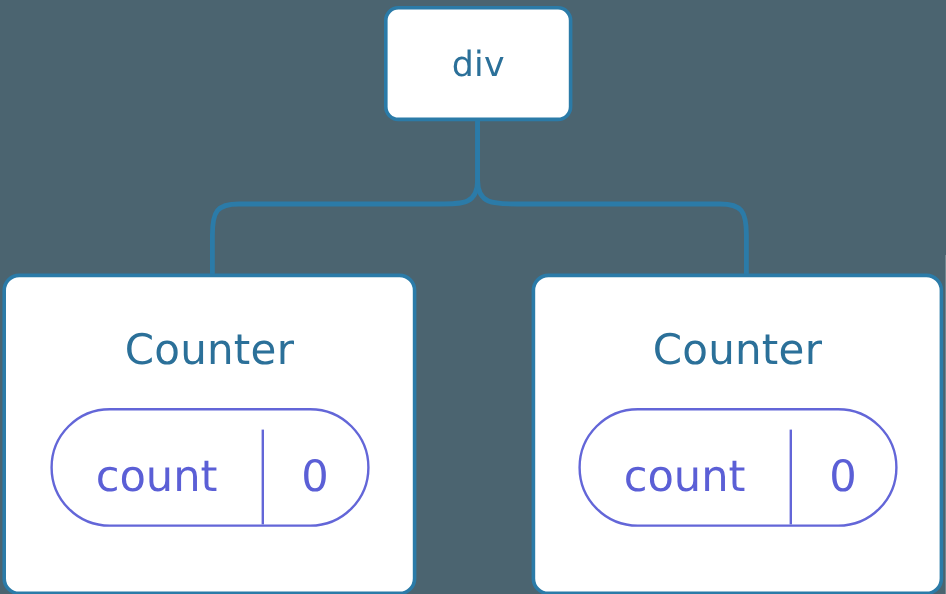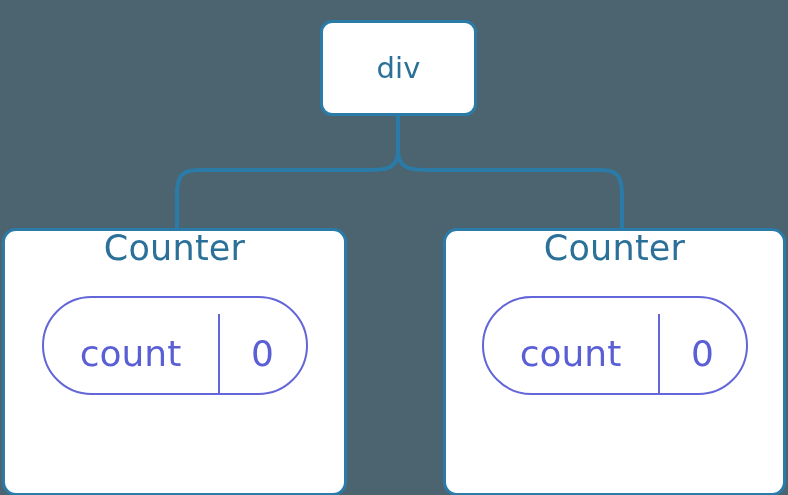--- a/index.html
+++ b/index.html
@@ -39,37 +39,38 @@
     border-radius: 12px;
     box-sizing: border-box;
     display: flex;
     flex-direction: column;
     align-items: center;
   }
 
   
   .node-root {
     left: 320px;
-    top: 20px;
+    top: 5px;
     width: 157px;
     height: 96px;
     justify-content: center;
   }
   .node-root .node-title {
     font-size: 29px;
     color: #2b7099;
     letter-spacing: 0.2px;
     line-height: 1;
   }
 
   
   .node-child {
     top: 228px;
     height: 268px;
     border-radius: 14px;
+    padding-top: 44px;
   }
   .node-child.left  { left: 2px;   width: 345px; }
   .node-child.right { left: 443px; width: 343px; }
 
   .node-child .node-title {
     font-size: 35px;
     color: #2b7099;
     letter-spacing: 0.2px;
     line-height: 1;
   }

